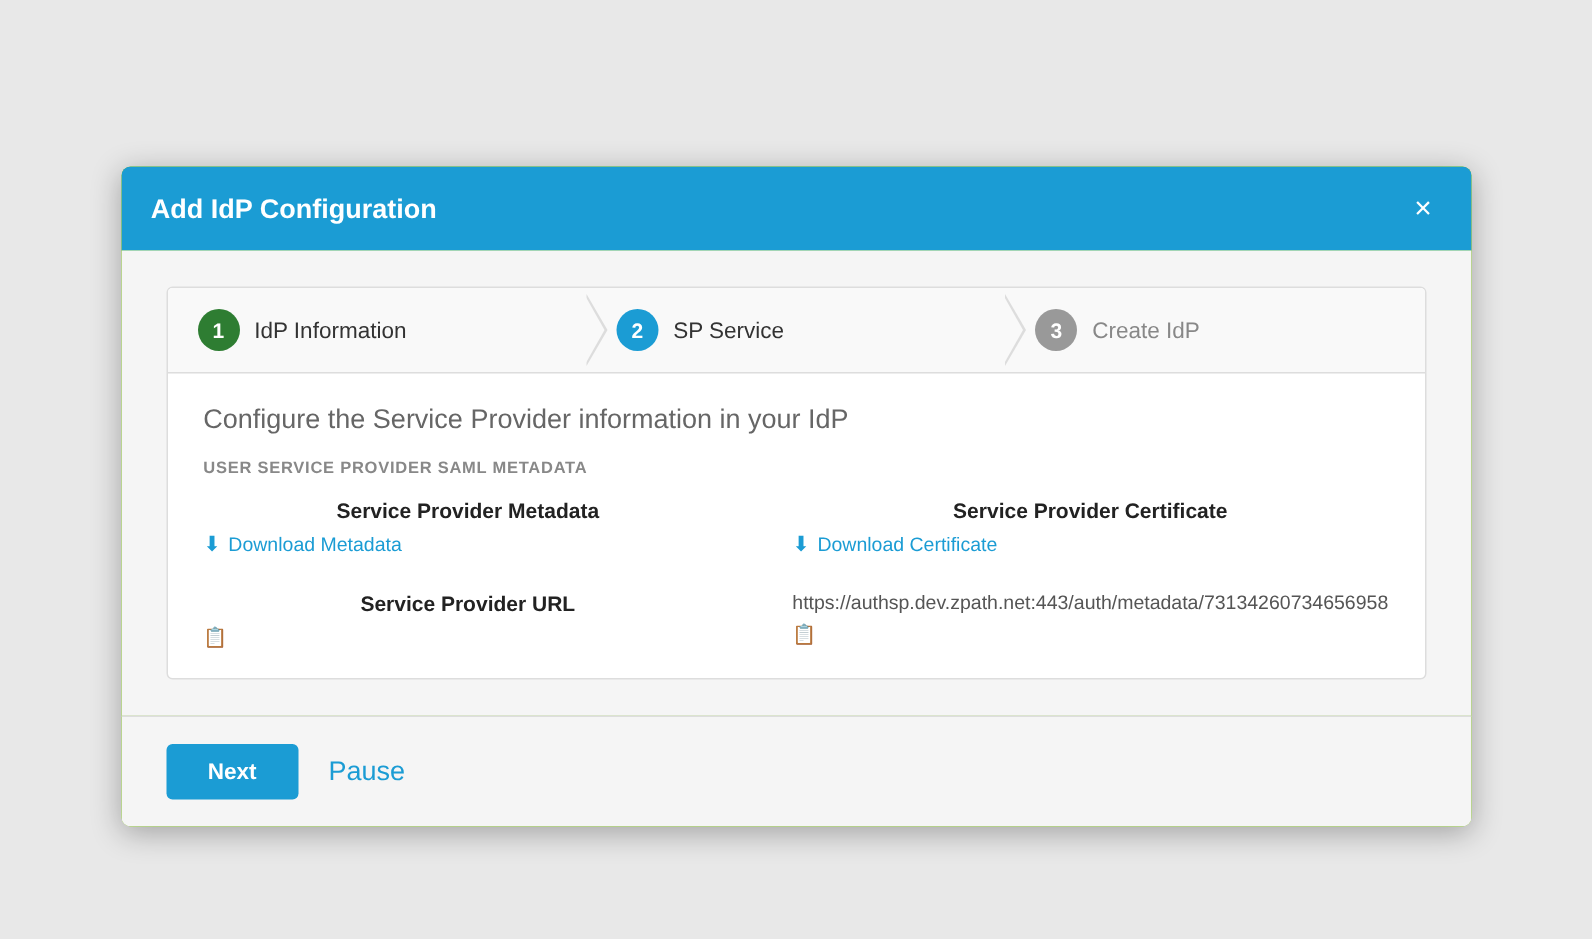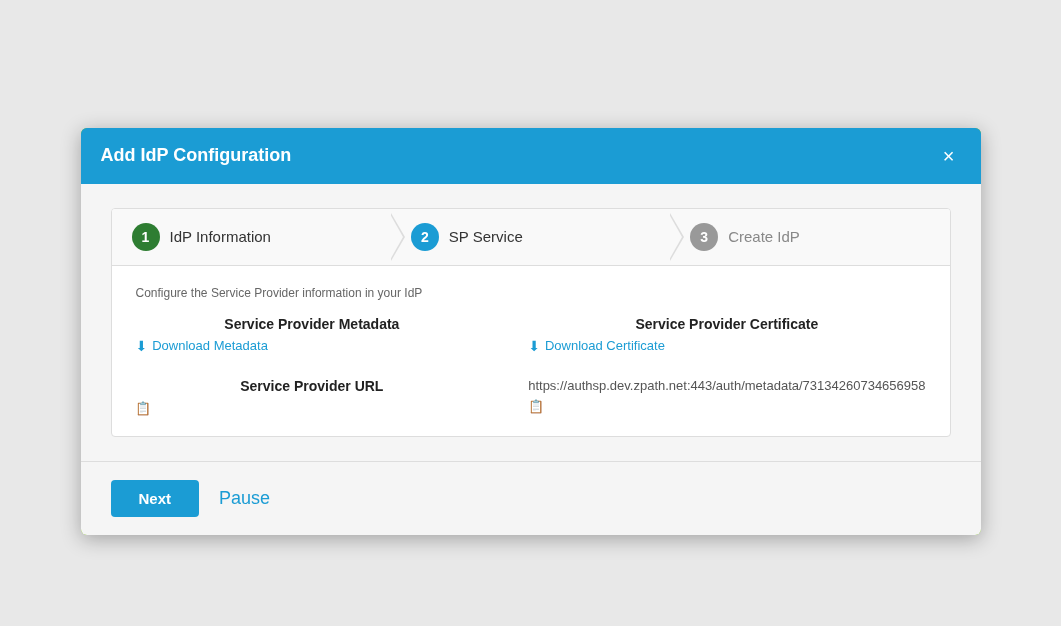--- a/index.html
+++ b/index.html
@@ -150,21 +150,21 @@
     }
 
     
     .step-content {
       padding: 20px 24px;
     }
 
     .step-description {
       color: #666;
       margin-bottom: 16px;
-      font-size: 12px;
+      font-size: 18px;
     }
 
     .section-header {
       font-size: 11px;
       color: #888;
       text-transform: uppercase;
       letter-spacing: 0.5px;
       margin-bottom: 14px;
       font-weight: 600;
     }
@@ -275,20 +275,21 @@
 
           <div class="step step-inactive">
             <div class="step-number inactive">3</div>
             <span class="step-label">Create IdP</span>
           </div>
 
         </div>
 
         <div class="step-content">
           <p class="step-description">Configure the Service Provider information in your IdP</p>
+          <p class="section-header">USER SERVICE PROVIDER SAML METADATA</p>
 
           <div class="info-grid">
 
             <div class="info-item">
               <label>Service Provider Metadata</label>
               <a class="download-link">
                 <span class="download-icon">⬇</span>
                 <span>Download Metadata</span>
               </a>
             </div>

